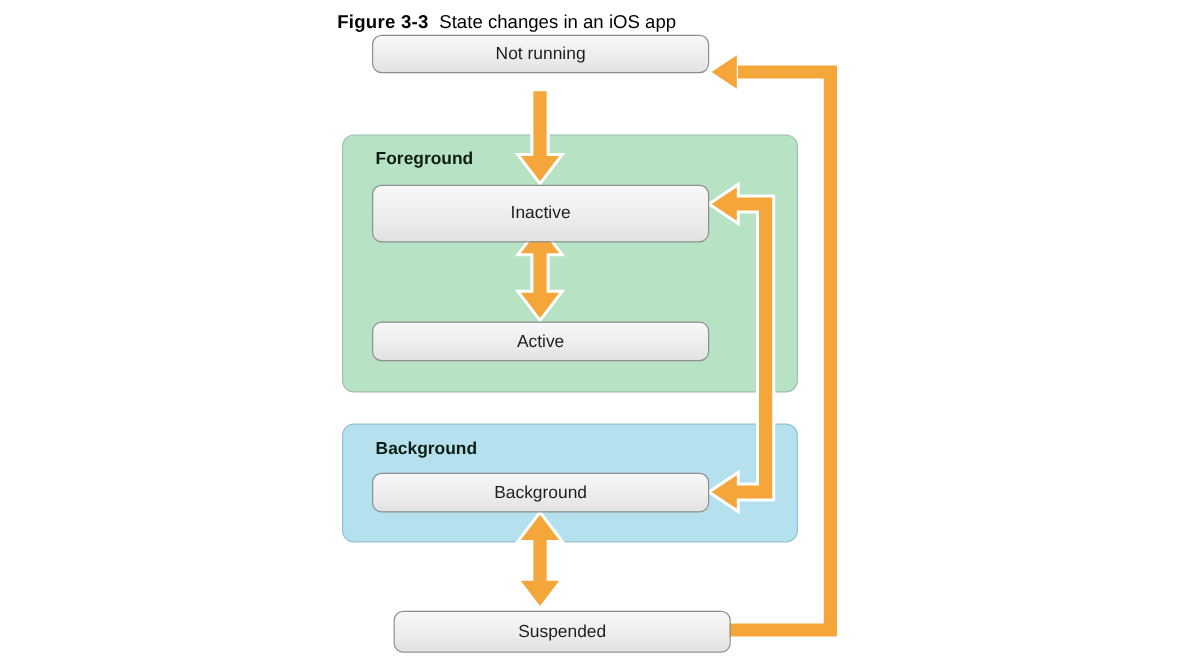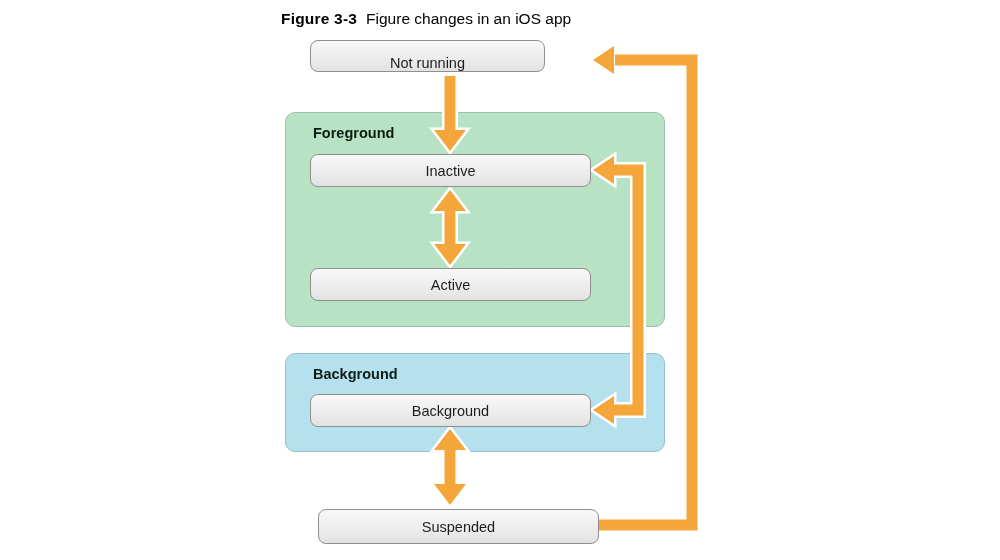--- a/index.html
+++ b/index.html
@@ -17,39 +17,39 @@
   .group-background{left:285px;top:353px;width:380px;height:99px;
                     background:#b5e1ef;border:1px solid #93c1d3;}
   .group-label{position:absolute;left:27px;top:12px;font-weight:bold;
                font-size:14.5px;color:#0d1d13;}
 
   .node{position:absolute;box-sizing:border-box;z-index:3;
         background:linear-gradient(180deg,#f8f8f8 0%,#ededed 55%,#e2e2e2 100%);
         border:1.4px solid #8f8f8f;border-radius:8px;
         display:flex;align-items:center;justify-content:center;
         font-size:14.5px;color:#1d1d1d;}
-  .node-not-running{left:310px;top:40px;width:235px;height:32px;align-items:flex-end;}
-  .node-inactive   {left:310px;top:154px;width:281px;height:33px;}
+  .node-not-running{left:310px;top:29px;width:281px;height:32px;}
+  .node-inactive   {left:310px;top:154px;width:281px;height:48px;}
   .node-active     {left:310px;top:268px;width:281px;height:33px;text-align:center;}
   .node-background {left:310px;top:394px;width:281px;height:33px;}
-  .node-suspended  {left:318px;top:509px;width:281px;height:35px;justify-content:center;}
+  .node-suspended  {left:328px;top:509px;width:281px;height:35px;justify-content:center;}
 
   svg.arrows{position:absolute;left:0;top:0;z-index:2;pointer-events:none;}
   .wshaft{fill:none;stroke:#ffffff;stroke-width:16;stroke-linejoin:miter;stroke-linecap:butt;}
   .whead {fill:#ffffff;stroke:#ffffff;stroke-width:5;stroke-linejoin:miter;}
   .oshaft{fill:none;stroke:#f4a63a;stroke-width:11;stroke-linejoin:miter;stroke-linecap:butt;}
   .ohead {fill:#f4a63a;stroke:none;}
 </style>
 </head>
 <body>
 
 <div class="stage">
 
   <div class="figure-title">
-    <span class="flabel">Figure 3-3</span><span>Figure changes in an iOS app</span>
+    <span class="flabel">Figure 3-3</span><span>State changes in an iOS app</span>
   </div>
 
   <div class="group group-foreground">
     <div class="group-label">Foreground</div>
   </div>
   <div class="group group-background">
     <div class="group-label">Background</div>
   </div>
 
   <svg class="arrows" width="1000" height="560" viewBox="0 0 1000 560">

